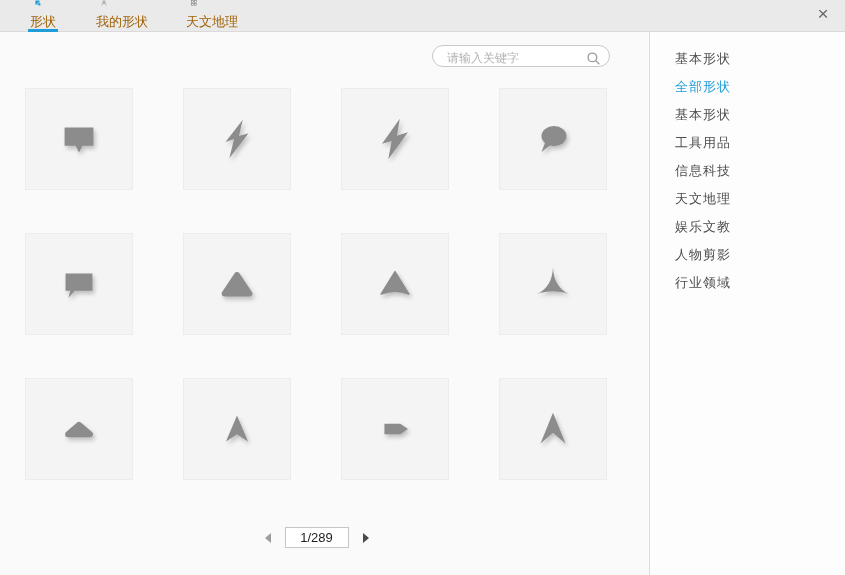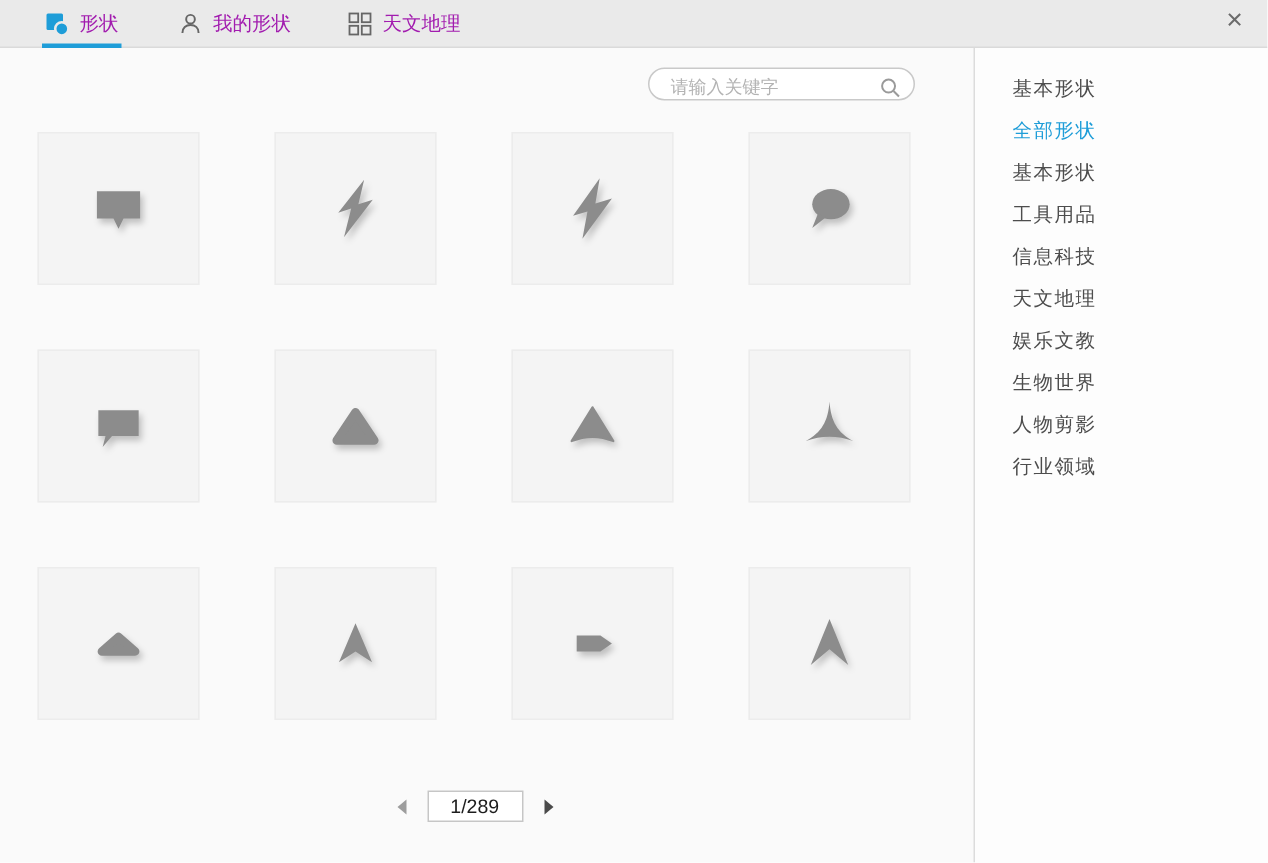--- a/index.html
+++ b/index.html
@@ -11,23 +11,23 @@
     -webkit-font-smoothing:antialiased;
   }
   .window { width:845px; height:575px; position:relative; }
 
   
   .header {
     height:32px; background:#eaeaea; border-bottom:1px solid #dadada;
     display:flex; align-items:stretch; position:relative;
   }
   .tab {
-    display:flex; align-items:center; gap:7px;
+    display:flex; gap:7px;
     padding:0 2px; position:relative; cursor:pointer;
-    font-size:13px; color:#a21caf;
+    font-size:13px; color:#a16207;flex-direction:column;
   }
   .tab.t1 { margin-left:28px; }
   .tab.t2 { margin-left:36px; }
   .tab.t3 { margin-left:34px; }
   .tab .tabicon { width:16px; height:16px; display:block; }
   .tab.active .underline {
     position:absolute; left:0; right:0; bottom:-1px; height:3px;
     background:var(--accent,#1e9dd8);
   }
   .close-btn {
@@ -244,23 +244,20 @@
         </div>
 
         <div class="side-item">
           <span>天文地理</span>
         </div>
 
         <div class="side-item">
           <span>娱乐文教</span>
         </div>
 
-        <div class="side-item">
-          <span>生物世界</span>
-        </div>
 
         <div class="side-item">
           <span>人物剪影</span>
         </div>
 
         <div class="side-item">
           <span>行业领域</span>
         </div>
       </div>
 

